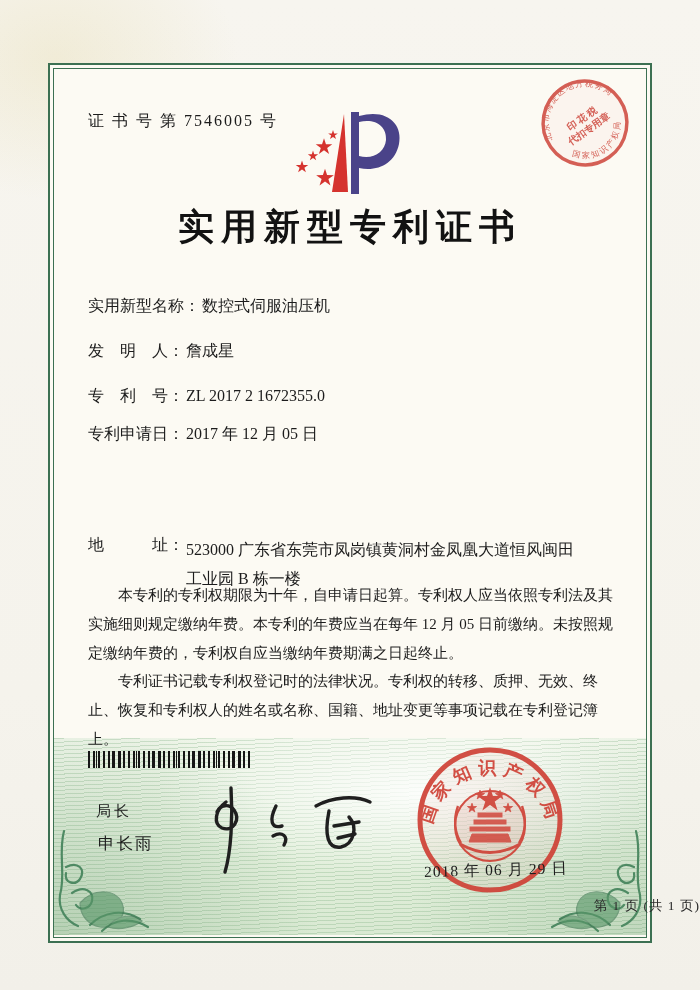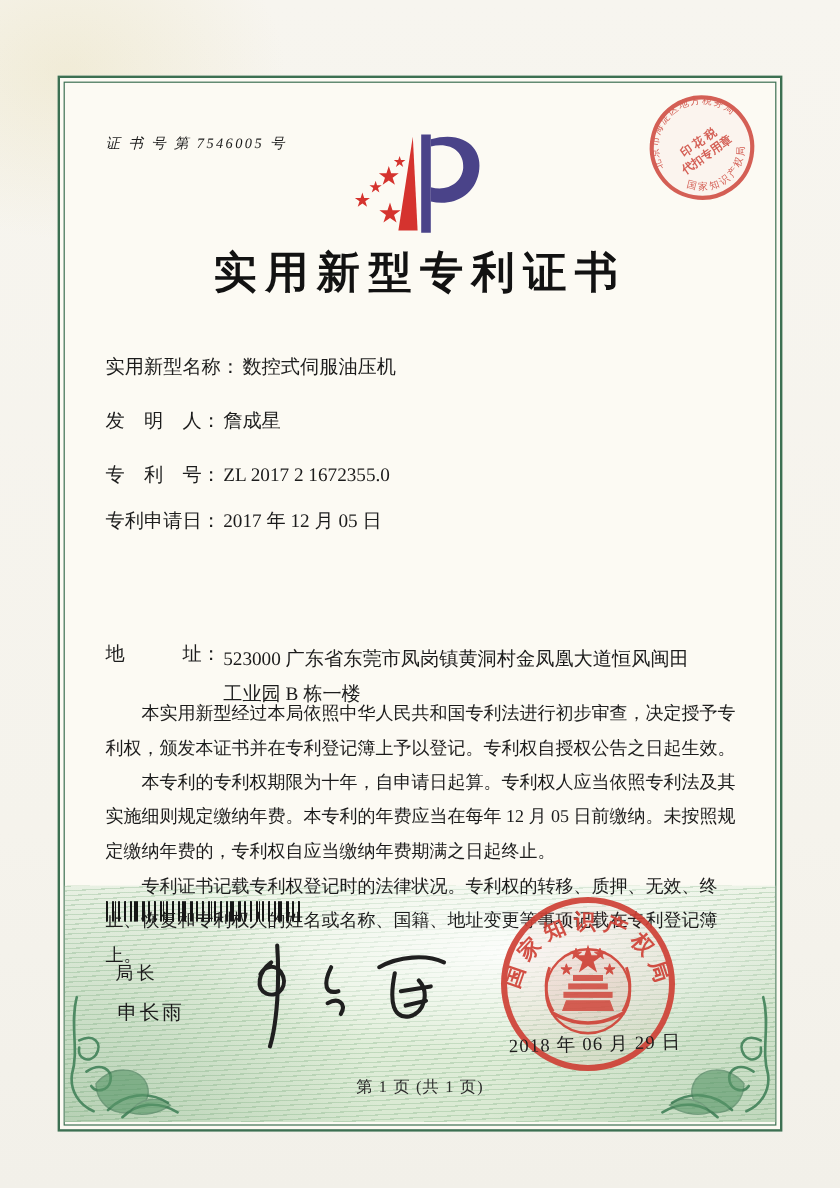--- a/index.html
+++ b/index.html
@@ -31,21 +31,21 @@
       radial-gradient(circle at 100% 110%, rgba(84,138,95,.20), rgba(84,138,95,0) 38%),
       radial-gradient(ellipse 380px 120px at 62% 28%, rgba(255,255,255,.85), rgba(255,255,255,0) 70%),
       repeating-linear-gradient(177deg, rgba(110,165,115,.28) 0 1px, rgba(255,255,255,0) 1px 4px),
       linear-gradient(180deg,#f0f6ea 0%,#e4f0dd 50%,#d9e9d2 100%);
     overflow:hidden;
   }
   .flourish{position:absolute;bottom:-4px;width:112px;height:116px;}
   .fl-left{left:-4px;}
   .fl-right{right:-4px;transform:scaleX(-1);}
   
-  .cert-no{position:absolute;left:88px;top:111px;font-size:12px;letter-spacing:2px;font-style:italic;}
+  .cert-no{position:absolute;left:88px;top:111px;font-size:16px;letter-spacing:2px;}
   .logo{position:absolute;left:290px;top:106px;width:122px;height:96px;}
   .title{
     position:absolute;left:0;right:0;top:203px;text-align:center;
     font-size:36px;font-weight:700;letter-spacing:7px;color:#121212;
   }
   
   .field{position:absolute;left:88px;font-size:16px;white-space:nowrap;}
   .flabel{display:inline-block;min-width:92px;}
   .fvalue{margin-left:2px;}
   .fvalue.address{display:inline-block;width:402px;white-space:normal;vertical-align:top;line-height:1.82;}
@@ -65,21 +65,21 @@
   .sig-name{position:absolute;left:98px;top:833px;font-size:16.5px;letter-spacing:2px;}
   .signature{position:absolute;left:196px;top:778px;width:200px;height:102px;}
   
   .seal{position:absolute;left:414px;top:740px;width:152px;height:160px;opacity:.92;}
   .seal-date{
     position:absolute;left:424px;top:860px;font-size:15.5px;letter-spacing:1px;
     color:#1d1d1d;transform:rotate(-1.5deg);
   }
   .tax-stamp{position:absolute;left:536px;top:74px;width:98px;height:98px;opacity:.88;}
   
-  .page-num{position:absolute;left:0;right:0;top:897px;text-align:center;font-size:13.5px;color:#2a2a2a;letter-spacing:1px;}
+  .page-num{position:absolute;left:0;right:0;top:897px;text-align:right;font-size:13.5px;color:#2a2a2a;letter-spacing:1px;}
   svg text{font-family:"Liberation Serif","DejaVu Serif",serif;}
 </style>
 </head>
 <body>
 
 <div class="page">
 
   <div class="frame-outer">
     <div class="frame-inner"></div>
   </div>
@@ -143,21 +143,20 @@
     <span class="flabel">专　利　号：</span><span class="fvalue">ZL 2017 2 1672355.0</span>
   </div>
   <div class="field" style="top:424px">
     <span class="flabel">专利申请日：</span><span class="fvalue">2017 年 12 月 05 日</span>
   </div>
   <div class="field" style="top:535px">
     <span class="flabel">地　　　址：</span><span class="fvalue address">523000 广东省东莞市凤岗镇黄洞村金凤凰大道恒风闽田工业园 B 栋一楼</span>
   </div>
 
   <div class="paras">
-    <p>本实用新型经过本局依照中华人民共和国专利法进行初步审查，决定授予专利权，颁发本证书并在专利登记簿上予以登记。专利权自授权公告之日起生效。</p>
     <p>本专利的专利权期限为十年，自申请日起算。专利权人应当依照专利法及其实施细则规定缴纳年费。本专利的年费应当在每年 12 月 05 日前缴纳。未按照规定缴纳年费的，专利权自应当缴纳年费期满之日起终止。</p>
     <p>专利证书记载专利权登记时的法律状况。专利权的转移、质押、无效、终止、恢复和专利权人的姓名或名称、国籍、地址变更等事项记载在专利登记簿上。</p>
   </div>
 
   <div class="barcode"></div>
 
   <div class="sig-title">局长</div>
   <div class="sig-name">申长雨</div>
   <svg class="signature" viewBox="0 0 200 102">
     <g fill="none" stroke="#1f1f1f" stroke-width="3.4" stroke-linecap="round">

